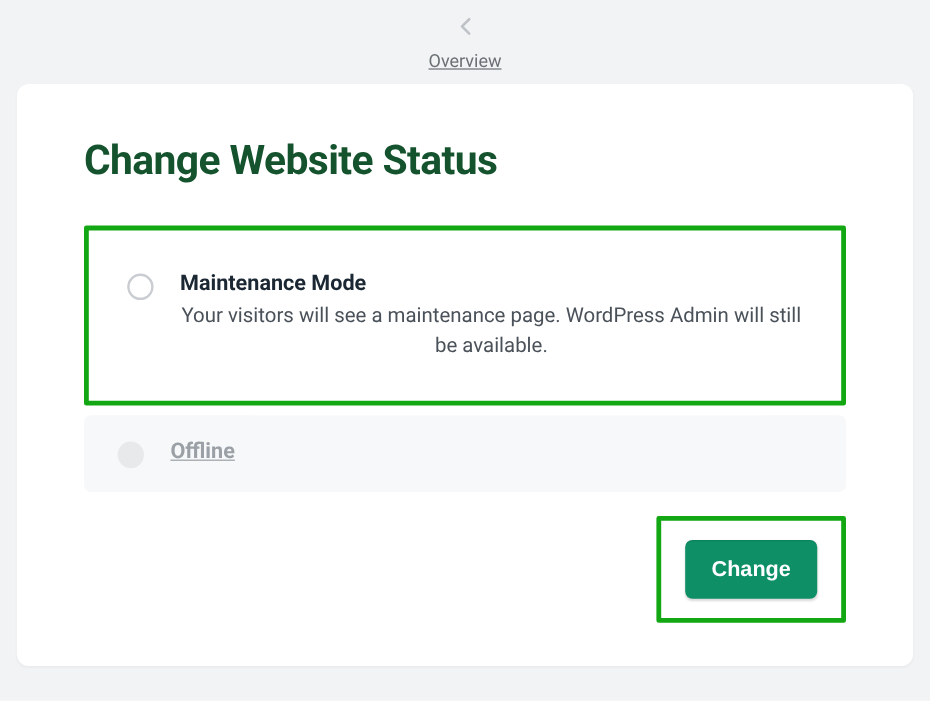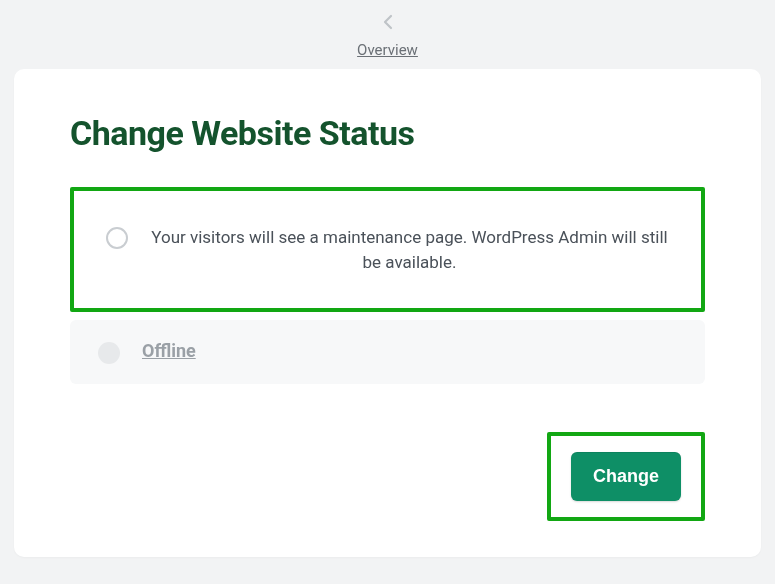--- a/index.html
+++ b/index.html
@@ -90,21 +90,20 @@
   .opt-desc {
     font-size: 17px;
     color: #4a5159;
     line-height: 1.45;
     text-align: center;
   }
   .disabled-text { color: #9aa0a6; text-decoration: underline; }
   .highlight-box {
     border: 4px solid #12a713;
     border-radius: 2px;
-    margin-top: 28px;
   }
   .opt-maintenance-wrap {
     padding: 14px 4px;
     margin: 8px 0;
   }
   .footer {
     display: flex;
     justify-content: flex-end;
     margin-top: 20px;
   }
@@ -138,20 +137,21 @@
 </div>
 
 <div class="card">
   <h1 class="title">Change Website Status</h1>
 
 
   <div class="highlight-box opt-maintenance-wrap">
     <div class="option">
       <span class="radio"></span>
       <div class="opt-text">
+        <span class="opt-label">Maintenance Mode</span>
         <span class="opt-desc">Your visitors will see a maintenance page. WordPress Admin will still be available.</span>
       </div>
     </div>
   </div>
 
   <div class="option shaded">
     <span class="radio disabled"></span>
     <div class="opt-text">
       <span class="opt-label disabled-text">Offline</span>
     </div>

